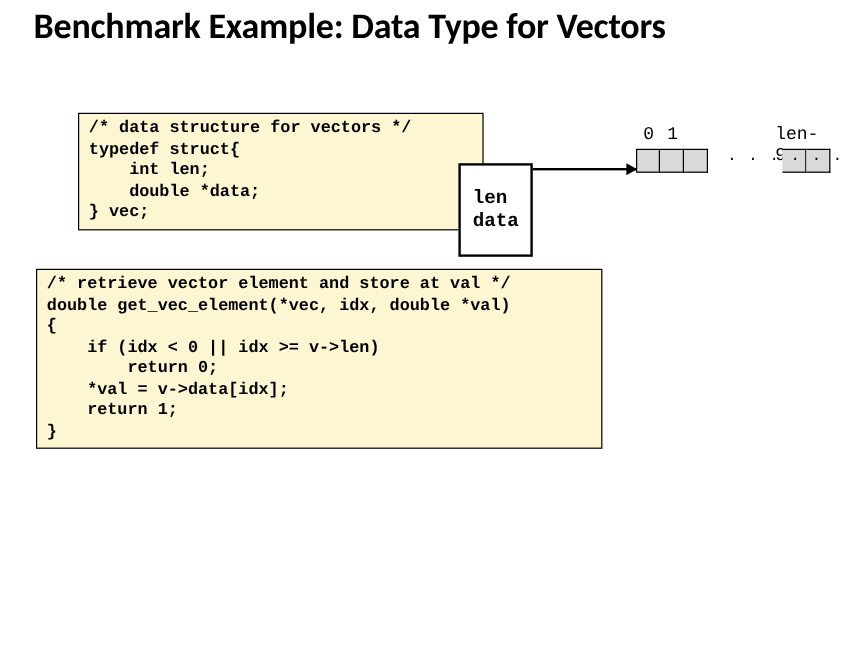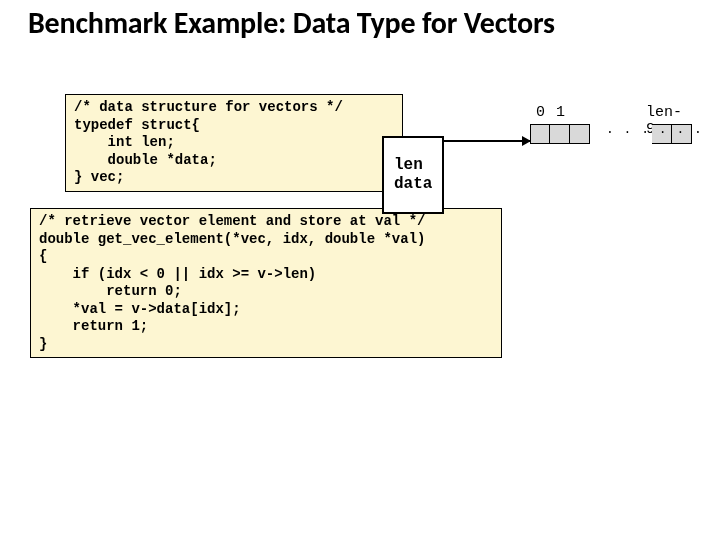--- a/index.html
+++ b/index.html
@@ -33,21 +33,21 @@
   .code-box.one {
     position: absolute;
     left: 20px;
     top: 94px;
     width: 320px;
     margin-left: 45px;
   }
   .code-box.two {
     position: absolute;
     left: 30px;
-    top: 208px;
+    top: 224px;
     width: 454px;
   }
   .diagram {
     position: absolute;
     left: 382px;
     top: 100px;
     width: 330px;
     height: 80px;
   }
   .len-data-box {

